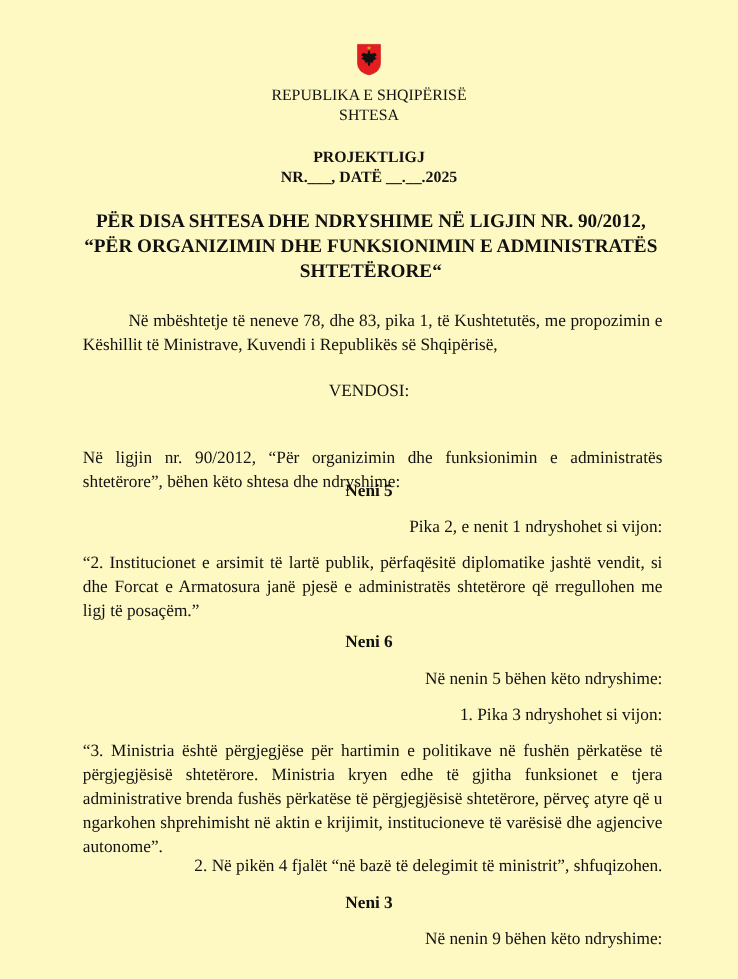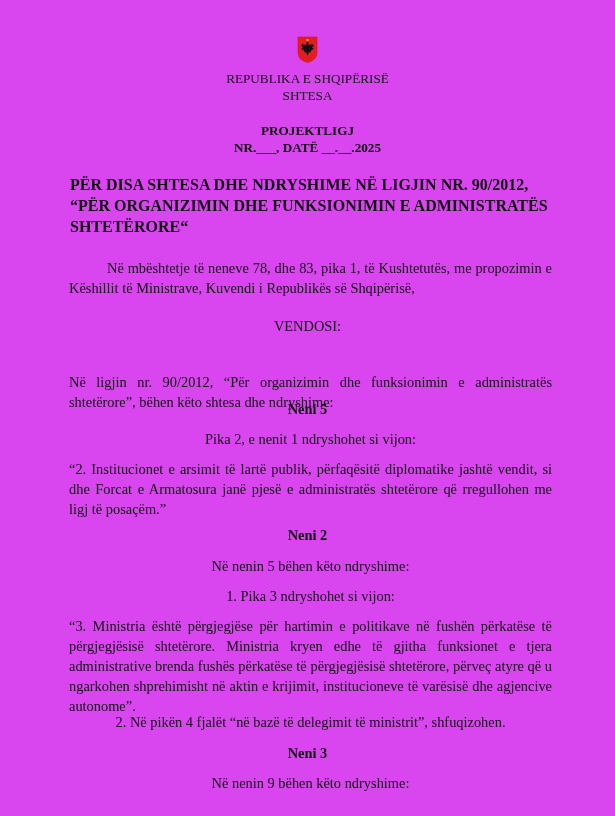--- a/index.html
+++ b/index.html
@@ -13,21 +13,21 @@
       overflow: hidden;
       font-family: "Liberation Serif", "DejaVu Serif", serif;
       color: #111111;
       position: relative;
     }
     .page {
       position: absolute;
       left: 0; top: 0;
       width: 615px;
       height: 816px;
-      background: #d946ef;
+      background: #fef9c3;
     }
     .emblem {
       position: absolute;
       left: 297px;
       top: 36px;
       width: 21px;
       height: 27px;
     }
     .header-line {
       position: absolute;
@@ -40,34 +40,34 @@
     .republic { top: 71px; }
     .kuvendi { top: 88px; }
     .bold { font-weight: bold; }
     .projektligj { top: 123px; }
     .nrdate { top: 140px; }
     .title {
       position: absolute;
       left: 70px;
       width: 478px;
       top: 174px;
-      text-align: left;
+      text-align: center;
       font-weight: bold;
       font-size: 16px;
       line-height: 21px;
     }
     .para {
       position: absolute;
       left: 69px;
       width: 483px;
       font-size: 14.4px;
       line-height: 20px;
       text-align: justify;
     }
-    .para.left { text-align: center; }
+    .para.left { text-align: right; }
     .indent { text-indent: 38px; }
     .center {
       position: absolute;
       left: 0;
       width: 615px;
       text-align: center;
       font-size: 14.4px;
       line-height: 20px;
     }
     .article {
@@ -111,21 +111,21 @@
   <div class="para indent preamble justify-last">Në mbështetje të neneve 78, dhe 83, pika 1, të Kushtetutës, me propozimin e Këshillit të Ministrave, Kuvendi i Republikës së Shqipërisë,</div>
 
   <div class="center vendosi">VENDOSI:</div>
 
   <div class="para intro justify-last">Në ligjin nr. 90/2012, “Për organizimin dhe funksionimin e administratës shtetërore”, bëhen këto shtesa dhe ndryshime:</div>
 
   <div class="center article neni1">Neni 5</div>
   <div class="para left p-pika2">Pika 2, e nenit 1 ndryshohet si vijon:</div>
   <div class="para quote1 justify-last">“2. Institucionet e arsimit të lartë publik, përfaqësitë diplomatike jashtë vendit, si dhe Forcat e Armatosura janë pjesë e administratës shtetërore që rregullohen me ligj të posaçëm.”</div>
 
-  <div class="center article neni2">Neni 2</div>
+  <div class="center article neni2">Neni 6</div>
   <div class="para left p-neni5">Në nenin 5 bëhen këto ndryshime:</div>
   <div class="para left p-pika3">1. Pika 3 ndryshohet si vijon:</div>
   <div class="para quote3 justify-last">“3. Ministria është përgjegjëse për hartimin e politikave në fushën përkatëse të përgjegjësisë shtetërore. Ministria kryen edhe të gjitha funksionet e tjera administrative brenda fushës përkatëse të përgjegjësisë shtetërore, përveç atyre që u ngarkohen shprehimisht në aktin e krijimit, institucioneve të varësisë dhe agjencive autonome”.</div>
   <div class="para left p-pika4">2. Në pikën 4 fjalët “në bazë të delegimit të ministrit”, shfuqizohen.</div>
 
   <div class="center article neni3">Neni 3</div>
   <div class="para left p-neni6">Në nenin 9 bëhen këto ndryshime:</div>
 
 </div>
 

